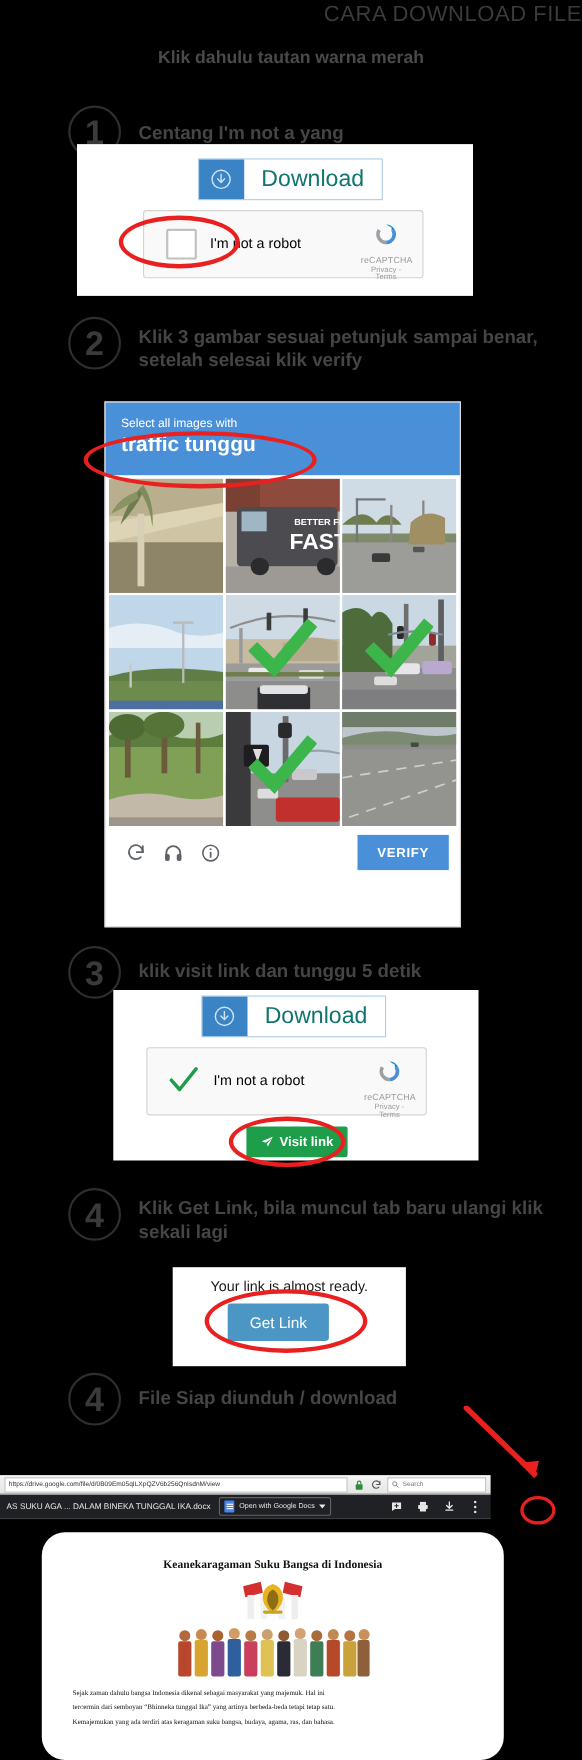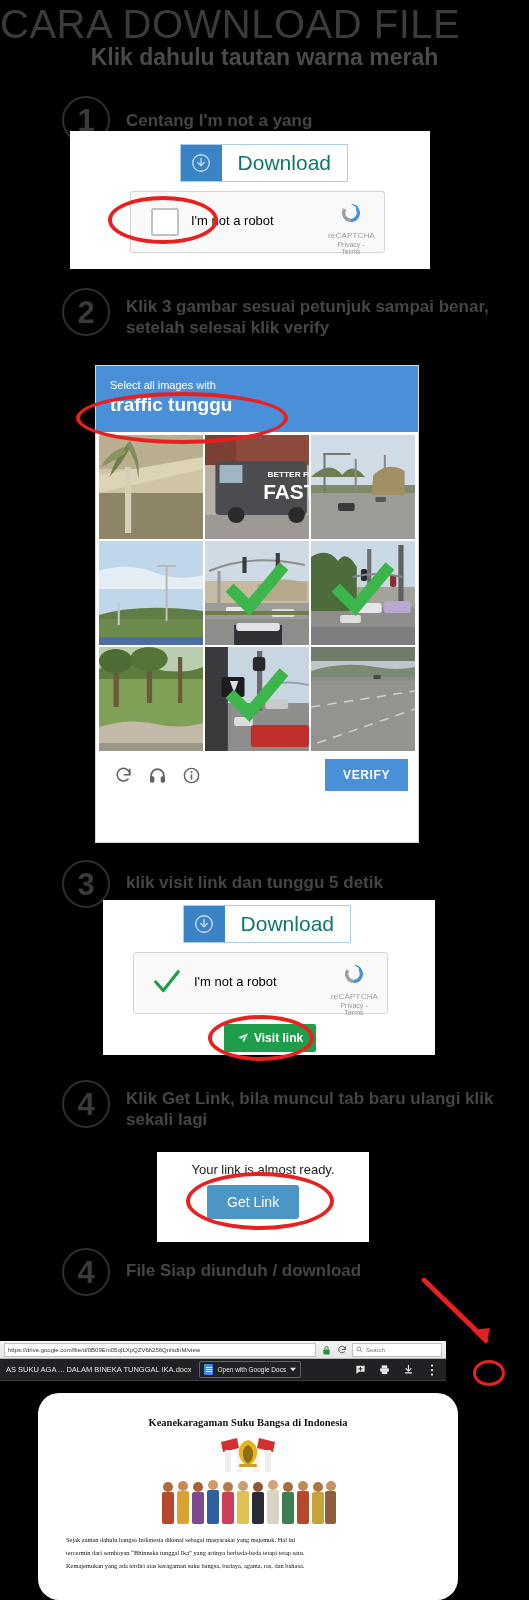--- a/index.html
+++ b/index.html
@@ -8,28 +8,28 @@
     width: 529px; height: 1600px;
     background: #000;
     font-family: "Liberation Sans", sans-serif;
     overflow: hidden;
   }
   #page { position: relative; width: 529px; height: 1600px; background: #000; }
 
   
   .title {
     position: absolute; left: 0; top: 2px; width: 529px;
-    text-align: left; color: #3b3b3b;
-    font-size: 40px; font-weight: 400; letter-spacing: 0.5px;
+    text-align: right; color: #3b3b3b;
+    font-size: 20px; font-weight: 400; letter-spacing: 0.5px;
     white-space: nowrap;
   }
   .subtitle {
     position: absolute; left: 0; top: 44px; width: 529px;
     text-align: center; color: #4a4a4a;
-    font-size: 23px; font-weight: 700;
+    font-size: 16px; font-weight: 700;
   }
 
   
   .step-badge {
     position: absolute; width: 48px; height: 48px;
     border: 2px solid #2e2e2e; border-radius: 50%;
     color: #3a3a3a; font-size: 31px; font-weight: 700;
     display: flex; align-items: center; justify-content: center;
     line-height: 1;
   }

